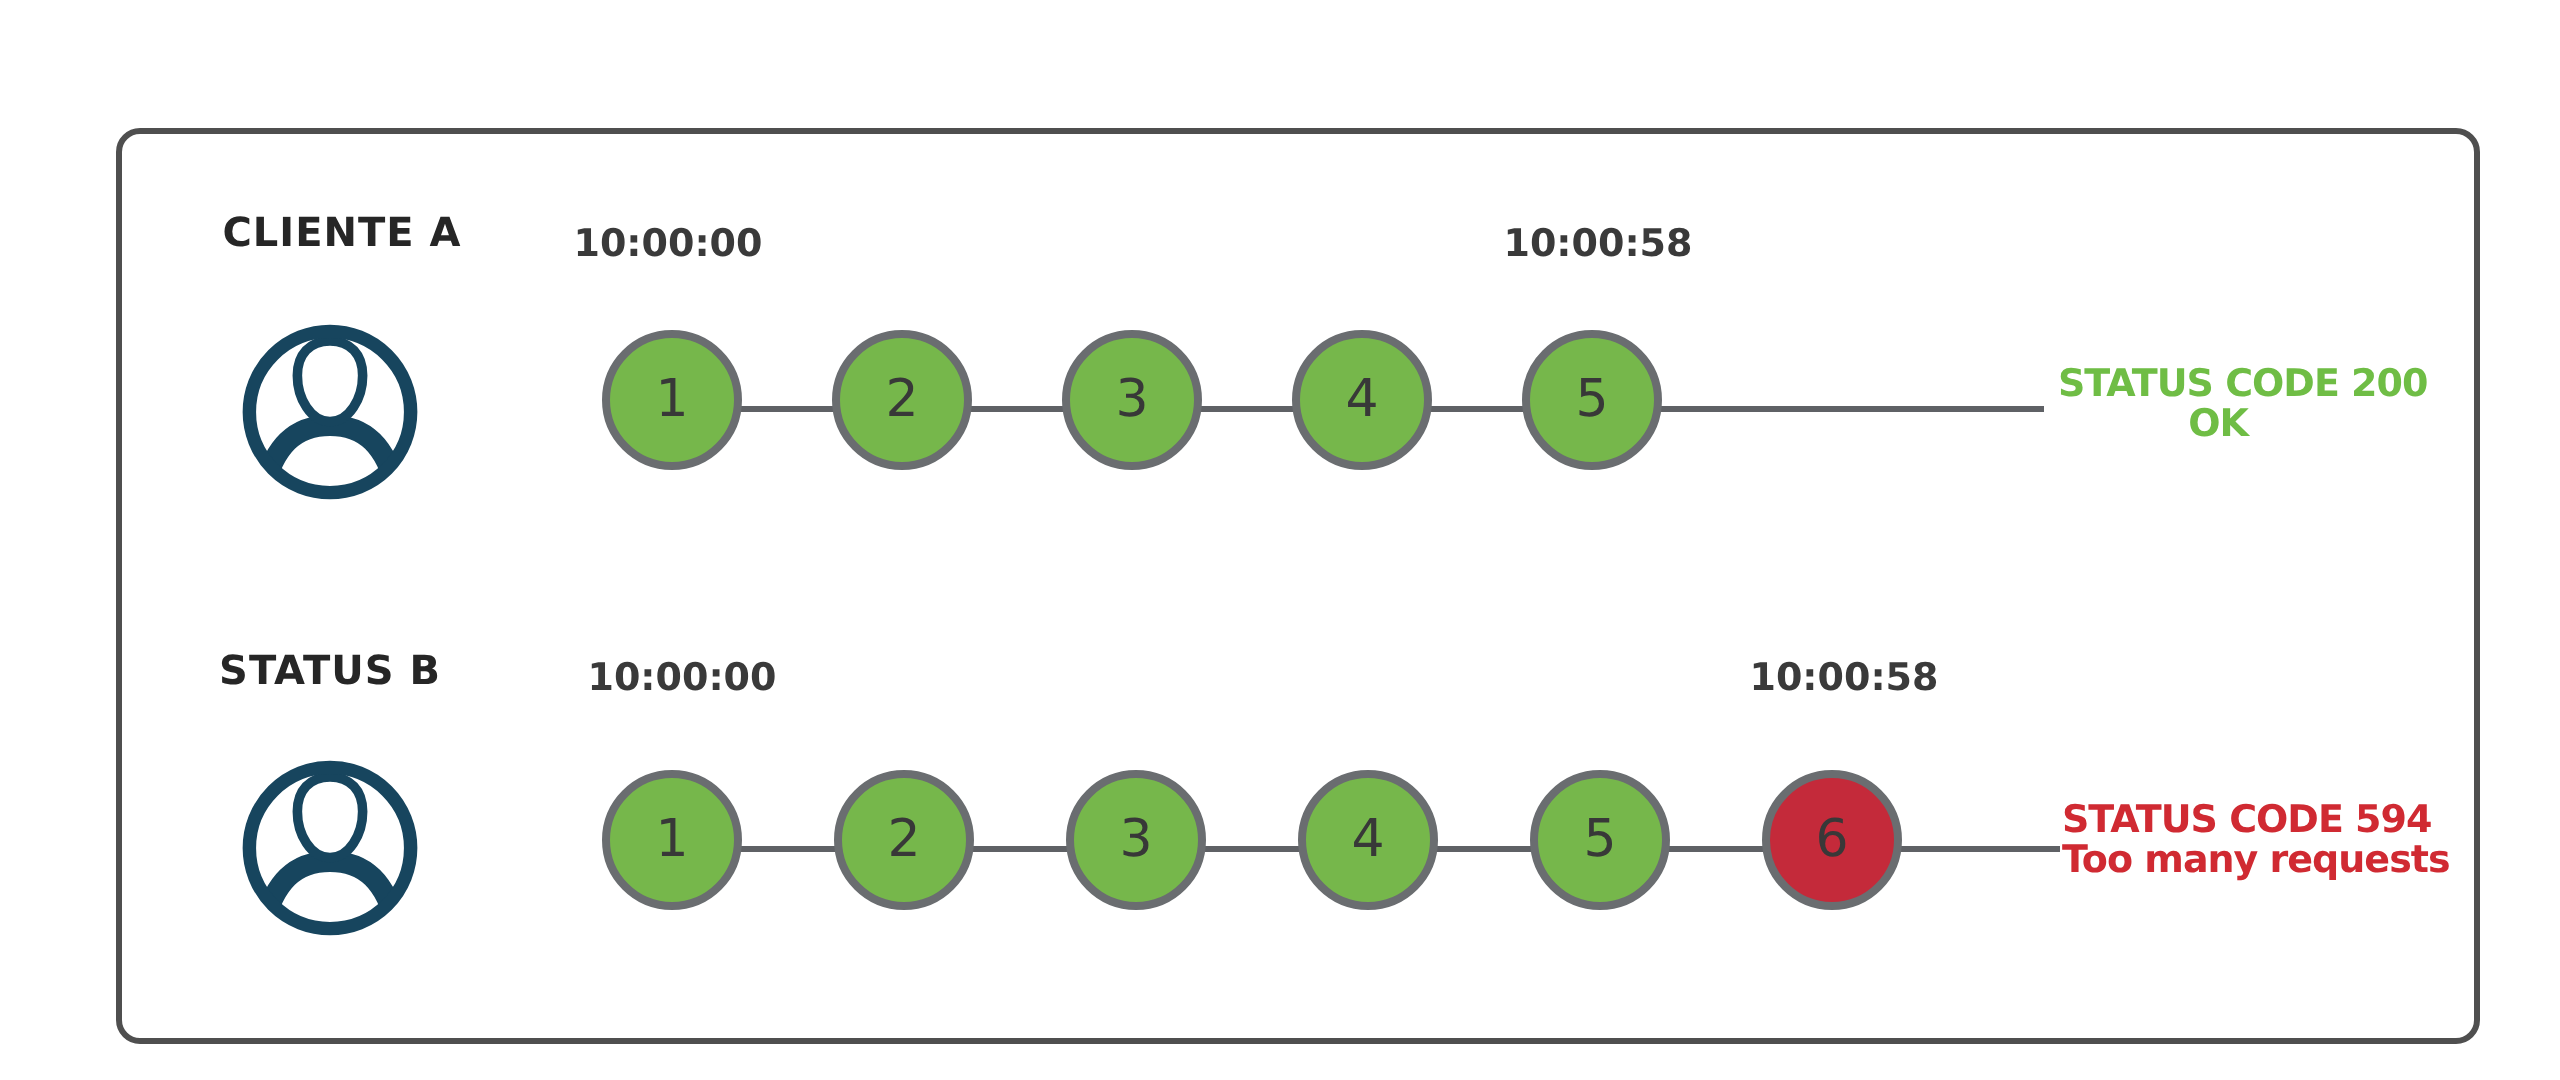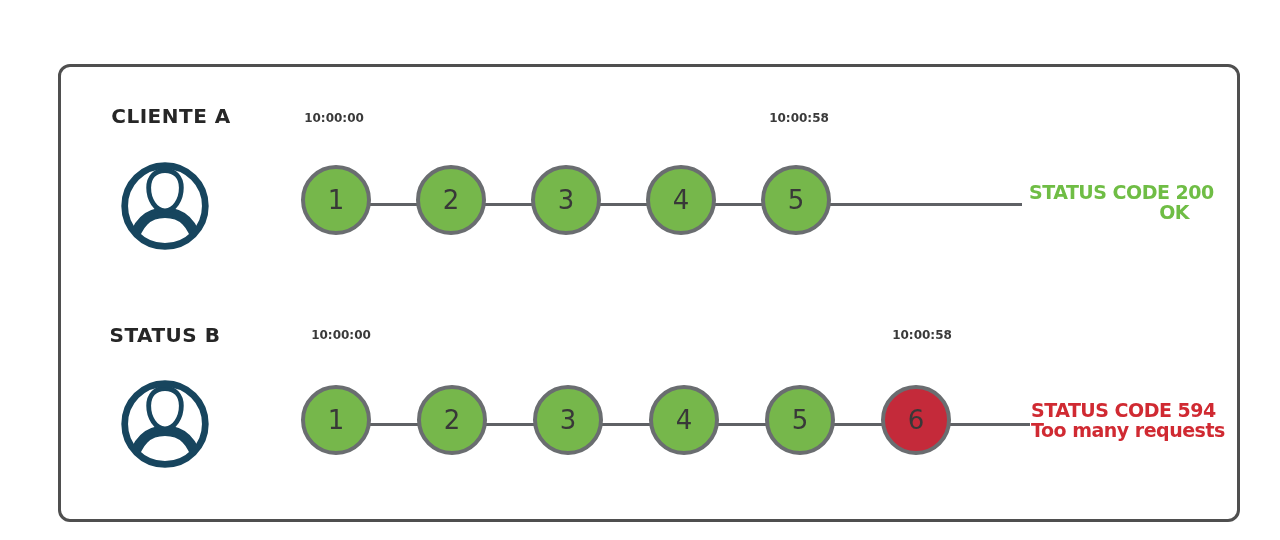--- a/index.html
+++ b/index.html
@@ -13,37 +13,37 @@
     position:absolute; left:58px; top:40px; width:1182px; height:458px;
     border:3px solid var(--border); border-radius:12px; background:#ffffff;
   }
   .client-label {
     position:absolute; transform:translateX(-50%);
     font-size:20px; font-weight:bold; letter-spacing:0.5px; color:#262626;
     white-space:nowrap;
   }
   .timestamp {
     position:absolute; transform:translateX(-50%);
-    font-size:12px; font-weight:bold; color:#3a3a3a; white-space:nowrap;
+    font-size:19px; font-weight:bold; color:#3a3a3a; white-space:nowrap;
   }
   .timeline {
     position:absolute; height:3px; background:var(--line); z-index:1;
   }
   .circle {
     position:absolute; width:70px; height:70px; border-radius:50%;
     border:4px solid var(--stroke); z-index:2;
     display:flex; align-items:center; justify-content:center;
     font-size:26px; color:#383838;
   }
   .circle.ok  { background:var(--success); }
   .circle.err { background:var(--error); }
   .user-icon { position:absolute; width:96px; height:96px; z-index:2; }
   .icon-stroke { stroke:var(--icon); }
   .status {
-    position:absolute; width:160px; text-align:right;
+    position:absolute; width:160px; text-align:center;
     font-size:19px; font-weight:bold; letter-spacing:-0.5px; line-height:20px;
     white-space:nowrap;
   }
   .status.green { color:var(--success_text); }
   .status.red   { color:var(--error_text); }
 </style>
 </head>
 <body>
 
 <div class="canvas">

